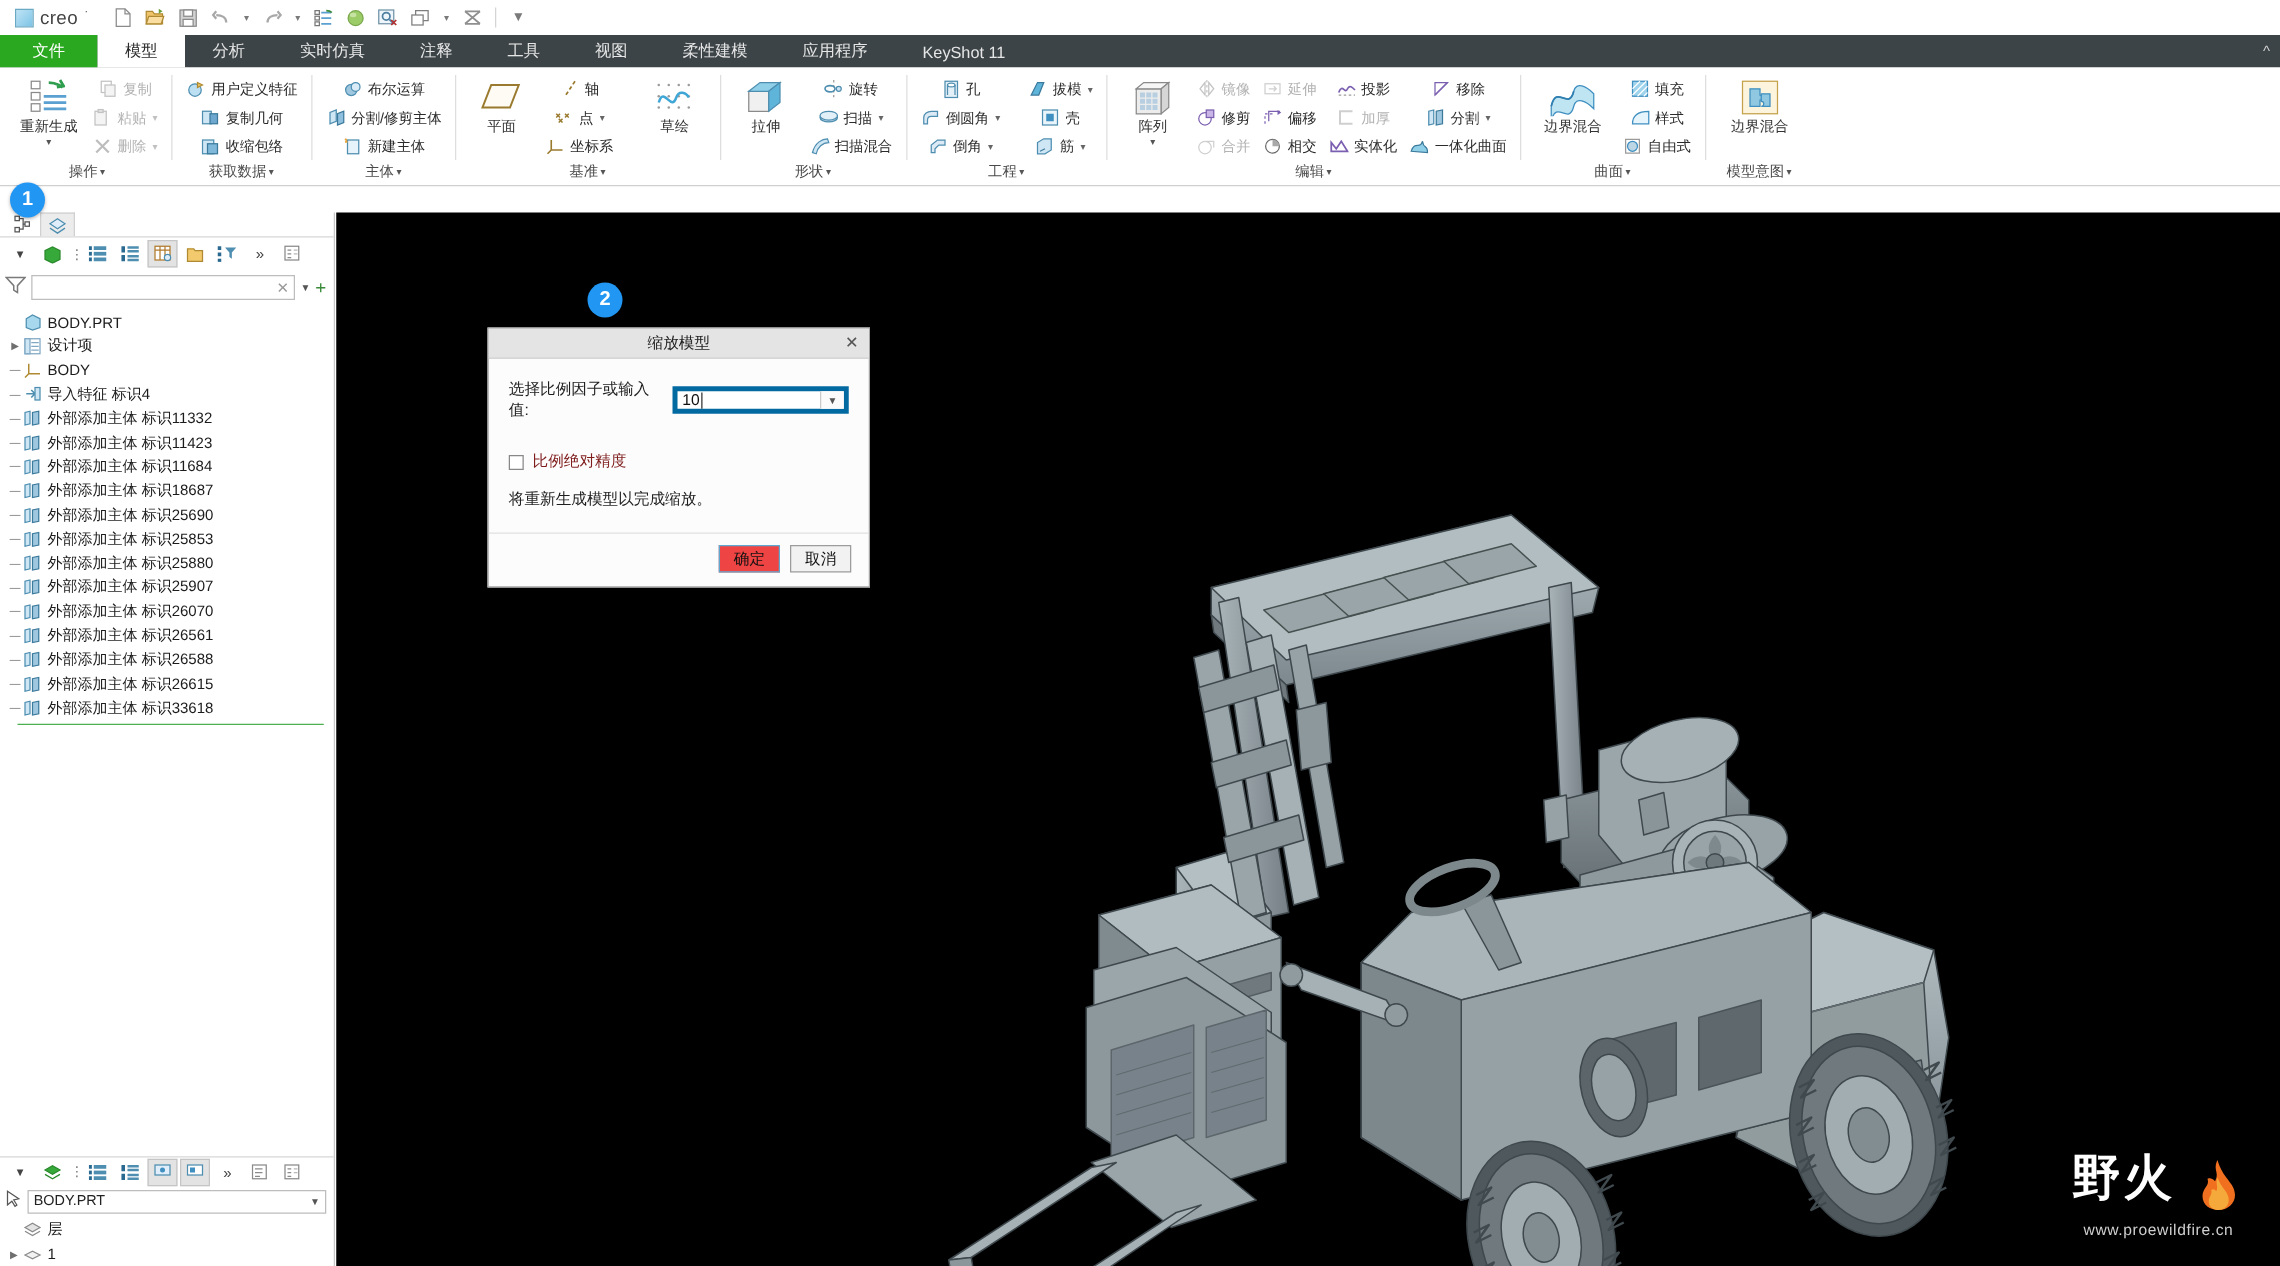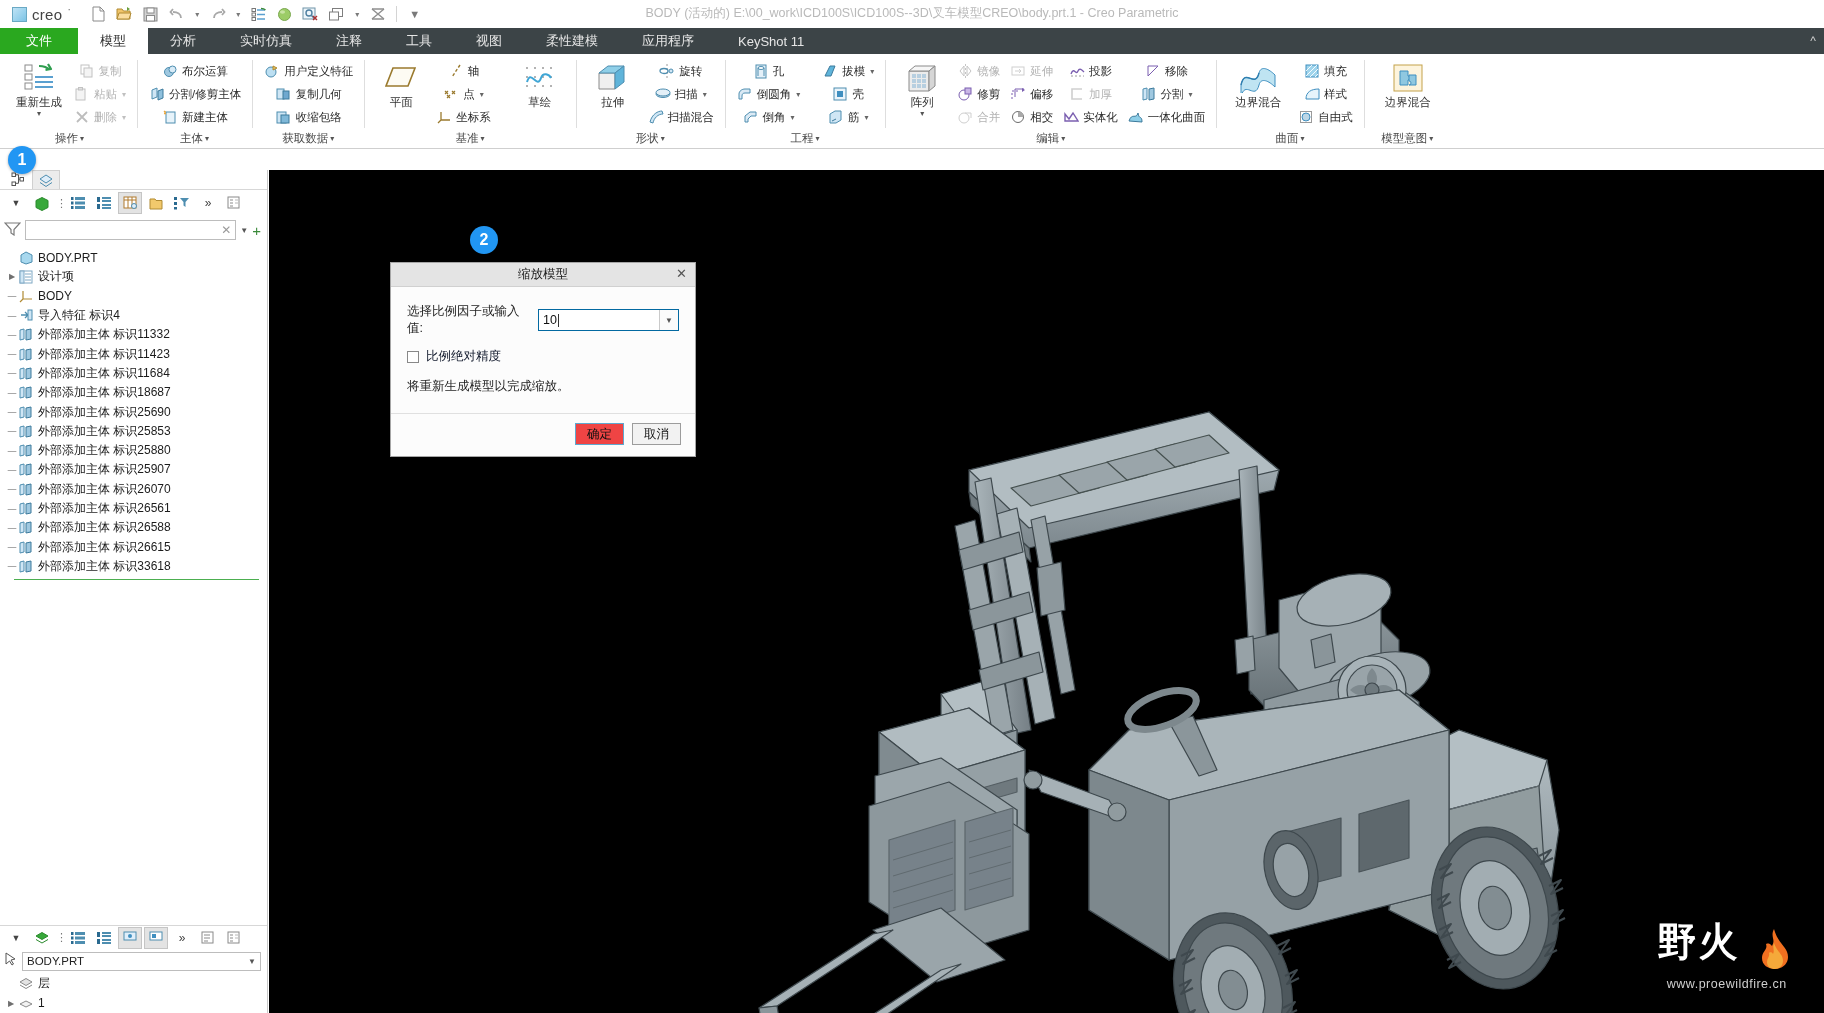--- a/index.html
+++ b/index.html
@@ -128,25 +128,25 @@
     border:1px solid #a6a6a6; box-shadow:0 2px 7px rgba(0,0,0,.28); z-index:40;
   }
   .dlg-title {
     height:24px; background:#e4e4e4; border-bottom:1px solid #d0d0d0;
     display:flex; align-items:center; justify-content:center; position:relative;
     font-size:12.5px; color:#222;
   }
   .dlg-close { position:absolute; right:8px; top:3px; color:#555; font-size:13px; cursor:default;}
   .dlg-body { padding:16px 16px 6px 16px; }
   .dlg-row { display:flex; align-items:center; gap:6px; font-size:12.5px; color:#1e1e1e; }
-  .dlg-combo { width:145px; height:22px; border:1px solid #0369a1; background:#fff; display:flex; align-items:stretch;}
+  .dlg-combo { width:145px; height:22px; border:4px solid #0369a1; background:#fff; display:flex; align-items:stretch;}
   .dlg-combo .val { flex:1; display:flex; align-items:center; padding:0 4px; font-size:12.5px; color:#111;}
   .dlg-combo .val::after{ content:""; width:1px; height:13px; background:#333; margin-left:1px;}
   .dlg-combo .arrow { width:19px; border-left:1px solid #cacaca; display:flex; align-items:center; justify-content:center; color:#555; font-size:8px; background:#fbfbfb;}
-  .dlg-check { display:flex; align-items:center; gap:7px; margin-top:11px; font-size:12.5px; color:#0f172a;}
+  .dlg-check { display:flex; align-items:center; gap:7px; margin-top:24px; font-size:12.5px; color:#7f1d1d;}
   .cbox { width:12px; height:12px; border:1px solid #888; background:#fff; }
   .dlg-note { margin-top:13px; font-size:12.5px; color:#1e1e1e;}
   .dlg-footer { border-top:1px solid #e0e0e0; margin-top:12px; padding:9px 14px 11px; display:flex; justify-content:flex-end; gap:8px;}
   .dbtn { min-width:44px; height:22px; padding:0 11px; font-size:12.5px; display:flex; align-items:center; justify-content:center; border:1px solid #9c9c9c; background:#f2f2f2; color:#111; cursor:default;}
   .dbtn.primary { background:#ef4444; border-color:#5fa8cf; }
 
   
   .badge {
     position:absolute; width:28px; height:28px; border-radius:50%;
     background:#2196f3; color:#fff; font-size:16px; font-weight:bold;
@@ -242,21 +242,20 @@
             <path d="M2 2l12 10M14 2L2 12" stroke="#8f8f8f" stroke-width="1.4"></path>
             <path d="M2 2h12M2 12h12" stroke="#8f8f8f" stroke-width="1.4"></path>
           </svg>
       </div>
       <div class="qsep"></div>
       <div class="qbtn">
           <span style="font-size:11px">▼</span>
         </div>
     </div>
 
-    <div class="title-text">BODY (活动的) E:\00_work\ICD100S\ICD100S--3D\叉车模型CREO\body.prt.1 - Creo Parametric</div>
   </div>
 
   <div class="tabbar">
     <div class="tab file">文件</div>
     <div class="tab active">模型</div>
     <div class="tab">分析</div>
     <div class="tab">实时仿真</div>
     <div class="tab">注释</div>
     <div class="tab">工具</div>
     <div class="tab">视图</div>
@@ -318,20 +317,57 @@
         <span>操作</span><span class="caret">▾</span>
       </div>
     </div>
 
     <div class="rgroup">
       <div class="rgroup-body">
         <div class="col">
           <div class="smbtn">
             <span class="ico">
                 <svg width="15" height="15" viewBox="0 0 15 15">
+                  <circle cx="6" cy="8" r="5" fill="#bcdff2" stroke="#4e8eb0"></circle>
+                  <path d="M8 2l4 2-4 2z" fill="#e8c45e" stroke="#b08a32"></path>
+                </svg>
+              </span>
+            <span>用户定义特征</span>
+          </div>
+          <div class="smbtn">
+            <span class="ico">
+                <svg width="15" height="15" viewBox="0 0 15 15">
+                  <rect x="1" y="2" width="7" height="10" fill="#cfe6f5" stroke="#4e8eb0"></rect>
+                  <rect x="7" y="4" width="6" height="8" fill="#6fa8cf" stroke="#3c7a9c"></rect>
+                </svg>
+              </span>
+            <span>复制几何</span>
+          </div>
+          <div class="smbtn">
+            <span class="ico">
+                <svg width="15" height="15" viewBox="0 0 15 15">
+                  <rect x="1" y="2" width="9" height="11" fill="#cfe6f5" stroke="#4e8eb0"></rect>
+                  <rect x="5" y="5" width="8" height="8" fill="#7fb8d8" stroke="#3c7a9c"></rect>
+                </svg>
+              </span>
+            <span>收缩包络</span>
+          </div>
+        </div>
+      </div>
+      <div class="rgroup-label">
+        <span>获取数据</span><span class="caret">▾</span>
+      </div>
+    </div>
+
+    <div class="rgroup">
+      <div class="rgroup-body">
+        <div class="col">
+          <div class="smbtn">
+            <span class="ico">
+                <svg width="15" height="15" viewBox="0 0 15 15">
                   <circle cx="6" cy="8" r="4.5" fill="#9fc8e0" stroke="#4e8eb0"></circle>
                   <circle cx="9.5" cy="5.5" r="3.5" fill="#d8ebf7" stroke="#4e8eb0"></circle>
                 </svg>
               </span>
             <span>布尔运算</span>
           </div>
           <div class="smbtn">
             <span class="ico">
                 <svg width="15" height="15" viewBox="0 0 15 15">
                   <path d="M2 12V3l5-2v9z" fill="#cfe6f5" stroke="#4e8eb0"></path>
@@ -346,57 +382,20 @@
                   <rect x="3" y="2" width="9" height="11" fill="#e7f3fa" stroke="#4e8eb0"></rect>
                   <path d="M1 1l1.5 1.5M1 3.5h2M2 1v2.5" stroke="#e8a63e" stroke-width="1.3"></path>
                 </svg>
               </span>
             <span>新建主体</span>
           </div>
         </div>
       </div>
       <div class="rgroup-label">
         <span>主体</span><span class="caret">▾</span>
-      </div>
-    </div>
-
-    <div class="rgroup">
-      <div class="rgroup-body">
-        <div class="col">
-          <div class="smbtn">
-            <span class="ico">
-                <svg width="15" height="15" viewBox="0 0 15 15">
-                  <circle cx="6" cy="8" r="5" fill="#bcdff2" stroke="#4e8eb0"></circle>
-                  <path d="M8 2l4 2-4 2z" fill="#e8c45e" stroke="#b08a32"></path>
-                </svg>
-              </span>
-            <span>用户定义特征</span>
-          </div>
-          <div class="smbtn">
-            <span class="ico">
-                <svg width="15" height="15" viewBox="0 0 15 15">
-                  <rect x="1" y="2" width="7" height="10" fill="#cfe6f5" stroke="#4e8eb0"></rect>
-                  <rect x="7" y="4" width="6" height="8" fill="#6fa8cf" stroke="#3c7a9c"></rect>
-                </svg>
-              </span>
-            <span>复制几何</span>
-          </div>
-          <div class="smbtn">
-            <span class="ico">
-                <svg width="15" height="15" viewBox="0 0 15 15">
-                  <rect x="1" y="2" width="9" height="11" fill="#cfe6f5" stroke="#4e8eb0"></rect>
-                  <rect x="5" y="5" width="8" height="8" fill="#7fb8d8" stroke="#3c7a9c"></rect>
-                </svg>
-              </span>
-            <span>收缩包络</span>
-          </div>
-        </div>
-      </div>
-      <div class="rgroup-label">
-        <span>获取数据</span><span class="caret">▾</span>
       </div>
     </div>
 
     <div class="rgroup">
       <div class="rgroup-body">
         <div class="bigbtn">
           <span class="glyph">
             <svg width="34" height="28" viewBox="0 0 34 28">
                 <path d="M9 4h22l-7 18H2z" fill="#fdfbf3" stroke="#9a7a2e" stroke-width="1.6"></path>
               </svg>

